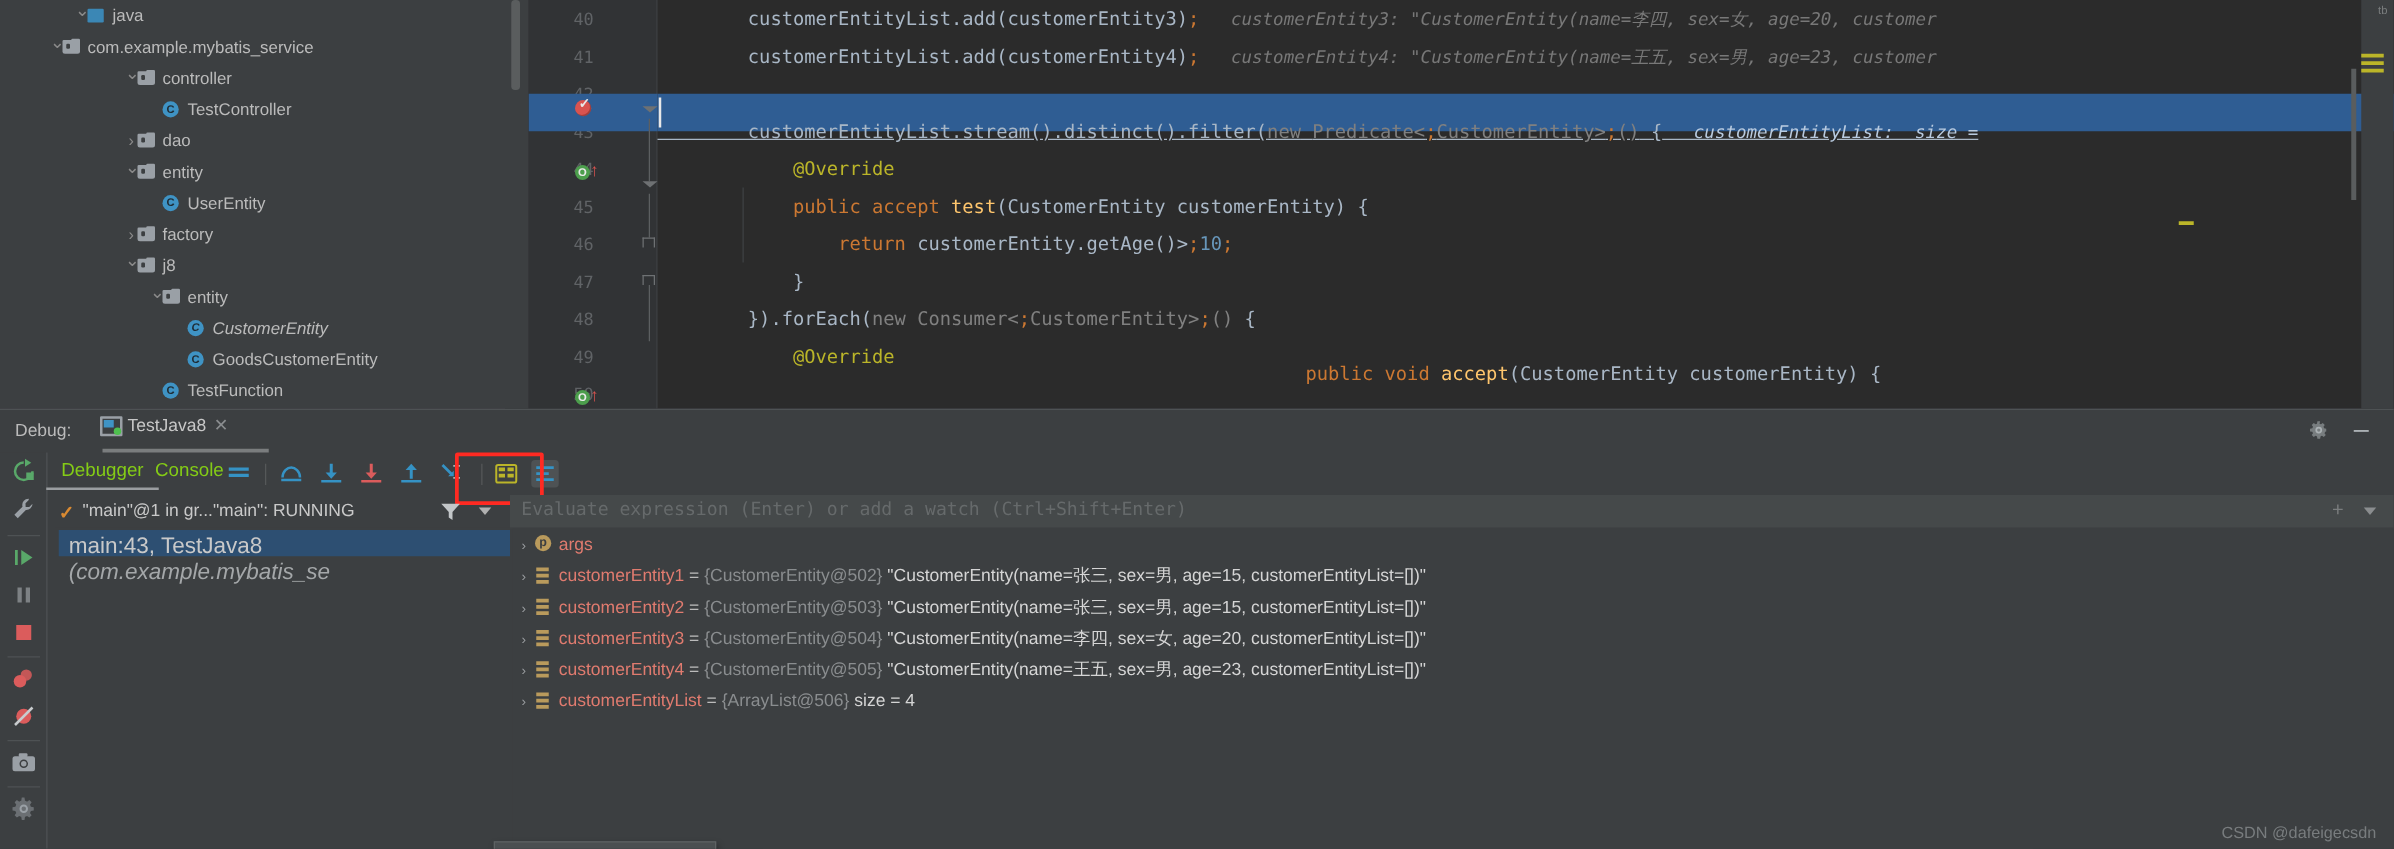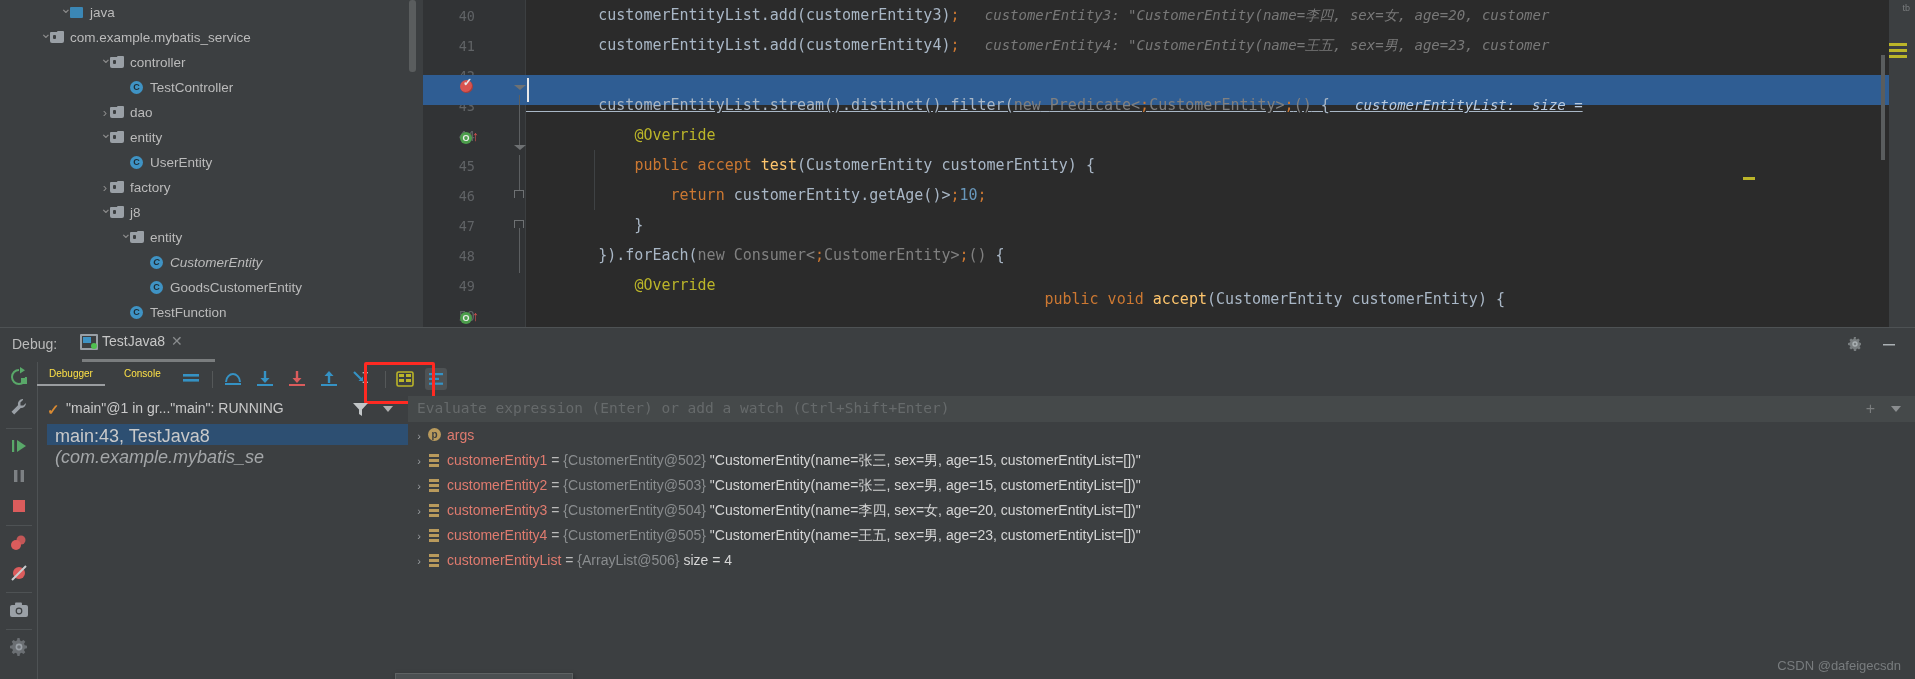--- a/index.html
+++ b/index.html
@@ -139,21 +139,21 @@
       background:#3f93c4; }
   .dt-dot{ position:absolute; left:11px; top:9px; width:6px;height:6px;border-radius:50%;
       background:#4fbf4f; }
   .dt-text{ font-size:14px; color:#c7c7c7; padding-left:6px; }
   .dt-close{ color:#8a8d8f; font-size:14px; padding-left:6px; }
   .dt-underline{ position:absolute; left:82px; top:31px; width:133px; height:3px; background:#7a7d7e;}
   .hdr-gear{ position:absolute; right:52px; top:8px; }
   .hdr-min{ position:absolute; right:18px; top:8px; }
 
   .debug-toolbar{ position:absolute; left:0; top:34px; width:1915px; height:34px; }
-  .tb-tab{ position:absolute; top:6px; font-size:10px; color:#fde047; }
+  .tb-tab{ position:absolute; top:6px; font-size:15px; color:#84cc16; }
   .tb-tab.active::after{
     content:''; position:absolute; left:-12px; bottom:-7px; width:calc(100% + 24px); height:2px;
     background:#9a9da0;
   }
   .tb-sep{ position:absolute; top:9px; width:1px; height:17px; background:#555859; }
   .tb-icon{ position:absolute; top:6px; width:22px; height:22px; }
   .tb-icon.sel{ background:#4e5254; border-radius:3px; }
   .red-box{
     position:absolute; left:364px; top:0px; width:71px; height:42px;
     border:3px solid #ff2a22; border-radius:2px; pointer-events:none;

